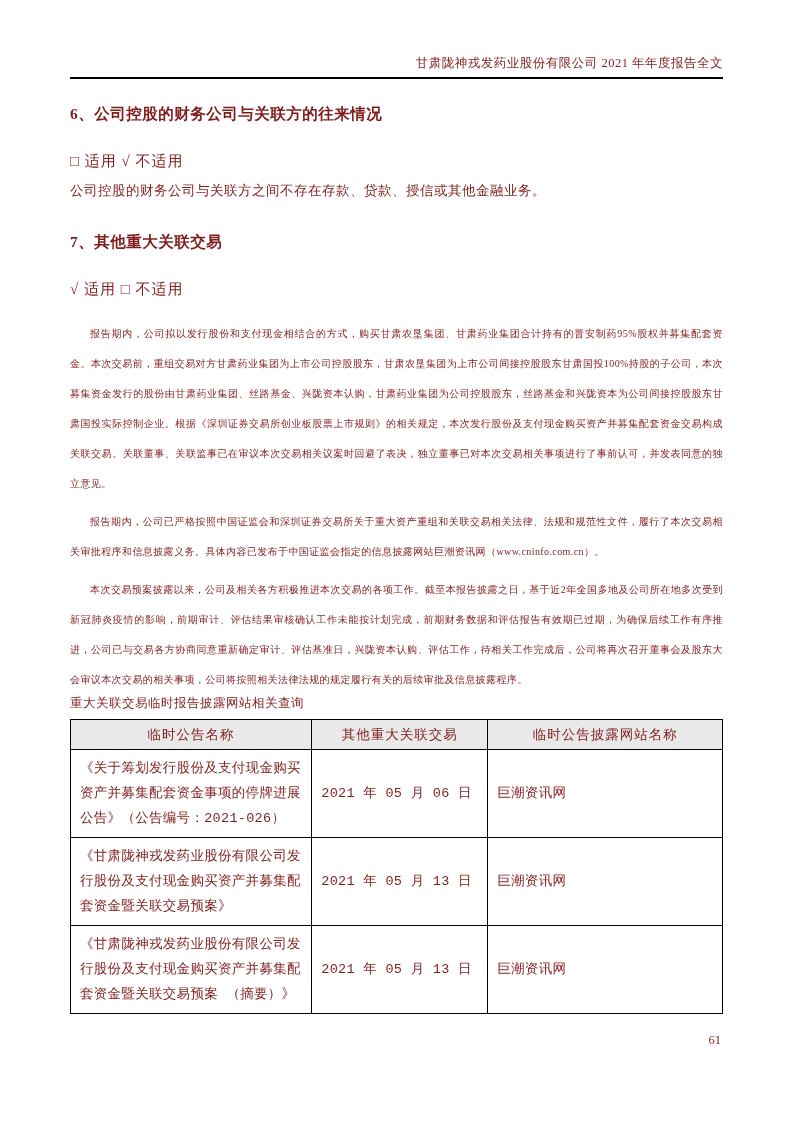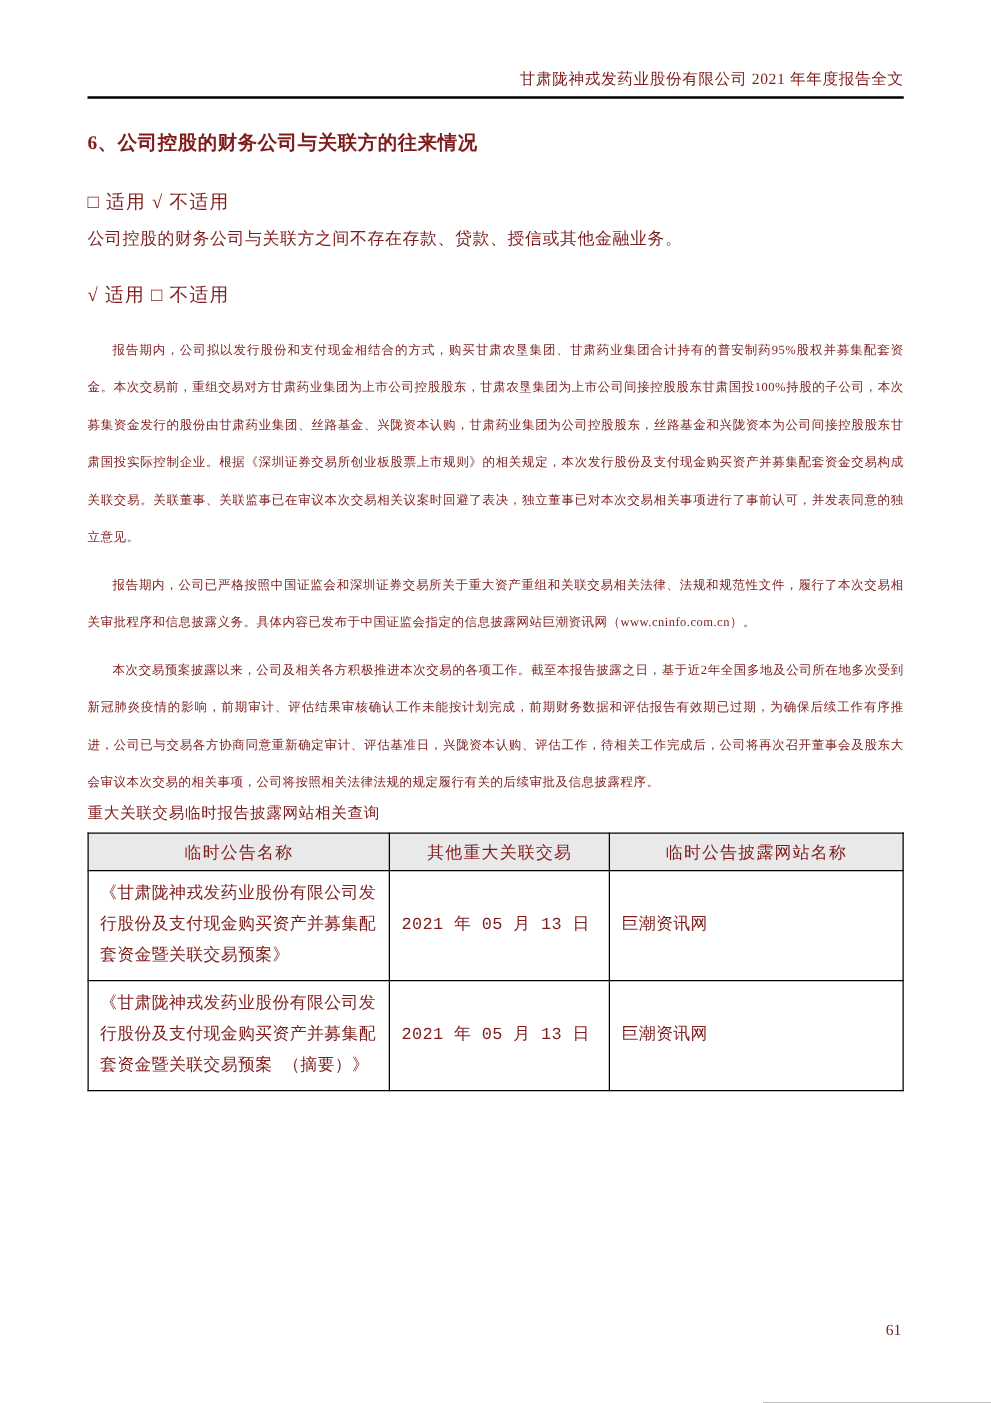--- a/index.html
+++ b/index.html
@@ -84,38 +84,39 @@
     letter-spacing: 0.3px;
   }
   table.ann-table td.name-cell { height: 86px; }
   col.c1 { width: 37%; }
   col.c2 { width: 27%; }
   col.c3 { width: 36%; }
 
   .page-number {
     position: absolute;
     right: 72px;
-    bottom: 50px;
+    bottom: 74px;
     font-size: 12.5px;
   }
 </style>
 </head>
 <body>
 
 <div class="page">
   <div class="content">
 
     <div class="doc-header">
       <span>甘肃陇神戎发药业股份有限公司 2021 年年度报告全文</span>
     </div>
 
     <div class="section-title">6、公司控股的财务公司与关联方的往来情况</div>
     <div class="applicability">□ 适用 √ 不适用</div>
     <div class="plain-line">公司控股的财务公司与关联方之间不存在存款、贷款、授信或其他金融业务。</div>
 
+    <div class="section-title" style="margin-top:32px;">7、其他重大关联交易</div>
     <div class="applicability">√ 适用 □ 不适用</div>
 
     <p class="para first">报告期内，公司拟以发行股份和支付现金相结合的方式，购买甘肃农垦集团、甘肃药业集团合计持有的普安制药95%股权并募集配套资金。本次交易前，重组交易对方甘肃药业集团为上市公司控股股东，甘肃农垦集团为上市公司间接控股股东甘肃国投100%持股的子公司，本次募集资金发行的股份由甘肃药业集团、丝路基金、兴陇资本认购，甘肃药业集团为公司控股股东，丝路基金和兴陇资本为公司间接控股股东甘肃国投实际控制企业。根据《深圳证券交易所创业板股票上市规则》的相关规定，本次发行股份及支付现金购买资产并募集配套资金交易构成关联交易。关联董事、关联监事已在审议本次交易相关议案时回避了表决，独立董事已对本次交易相关事项进行了事前认可，并发表同意的独立意见。</p>
     <p class="para">报告期内，公司已严格按照中国证监会和深圳证券交易所关于重大资产重组和关联交易相关法律、法规和规范性文件，履行了本次交易相关审批程序和信息披露义务。具体内容已发布于中国证监会指定的信息披露网站巨潮资讯网（www.cninfo.com.cn）。</p>
     <p class="para">本次交易预案披露以来，公司及相关各方积极推进本次交易的各项工作。截至本报告披露之日，基于近2年全国多地及公司所在地多次受到新冠肺炎疫情的影响，前期审计、评估结果审核确认工作未能按计划完成，前期财务数据和评估报告有效期已过期，为确保后续工作有序推进，公司已与交易各方协商同意重新确定审计、评估基准日，兴陇资本认购、评估工作，待相关工作完成后，公司将再次召开董事会及股东大会审议本次交易的相关事项，公司将按照相关法律法规的规定履行有关的后续审批及信息披露程序。</p>
 
     <div class="table-caption">重大关联交易临时报告披露网站相关查询</div>
 
     <table class="ann-table">
       <colgroup>
@@ -125,20 +126,25 @@
         </colgroup>
       <thead>
         <tr>
           <th>临时公告名称</th>
           <th>其他重大关联交易</th>
           <th>临时公告披露网站名称</th>
         </tr>
       </thead>
       <tbody>
         <tr>
+          <td class="name-cell">《关于筹划发行股份及支付现金购买资产并募集配套资金事项的停牌进展公告》（公告编号：2021-026）</td>
+          <td>2021 年 05 月 06 日</td>
+          <td>巨潮资讯网</td>
+        </tr>
+        <tr>
           <td class="name-cell">《甘肃陇神戎发药业股份有限公司发行股份及支付现金购买资产并募集配套资金暨关联交易预案》</td>
           <td>2021 年 05 月 13 日</td>
           <td>巨潮资讯网</td>
         </tr>
         <tr>
           <td class="name-cell">《甘肃陇神戎发药业股份有限公司发行股份及支付现金购买资产并募集配套资金暨关联交易预案 （摘要）》</td>
           <td>2021 年 05 月 13 日</td>
           <td>巨潮资讯网</td>
         </tr>
 

